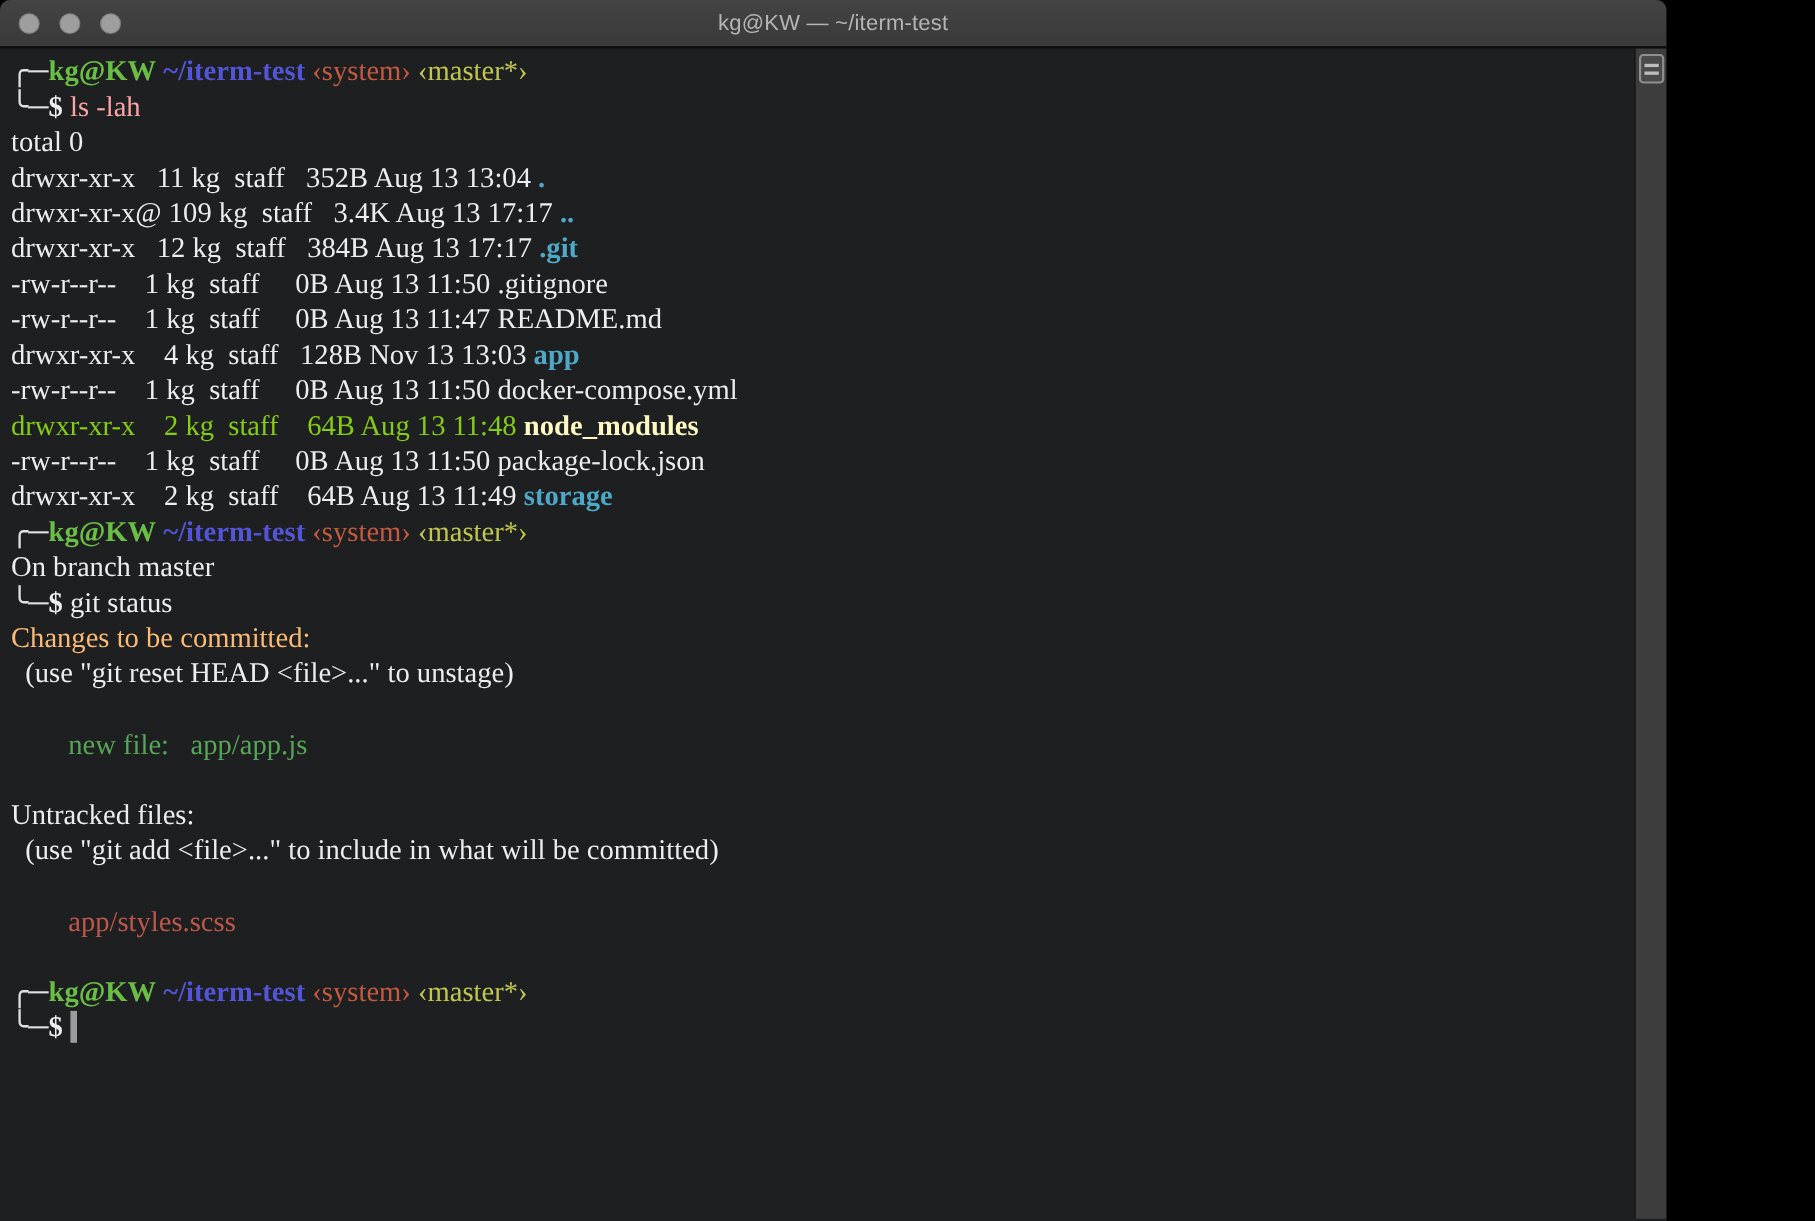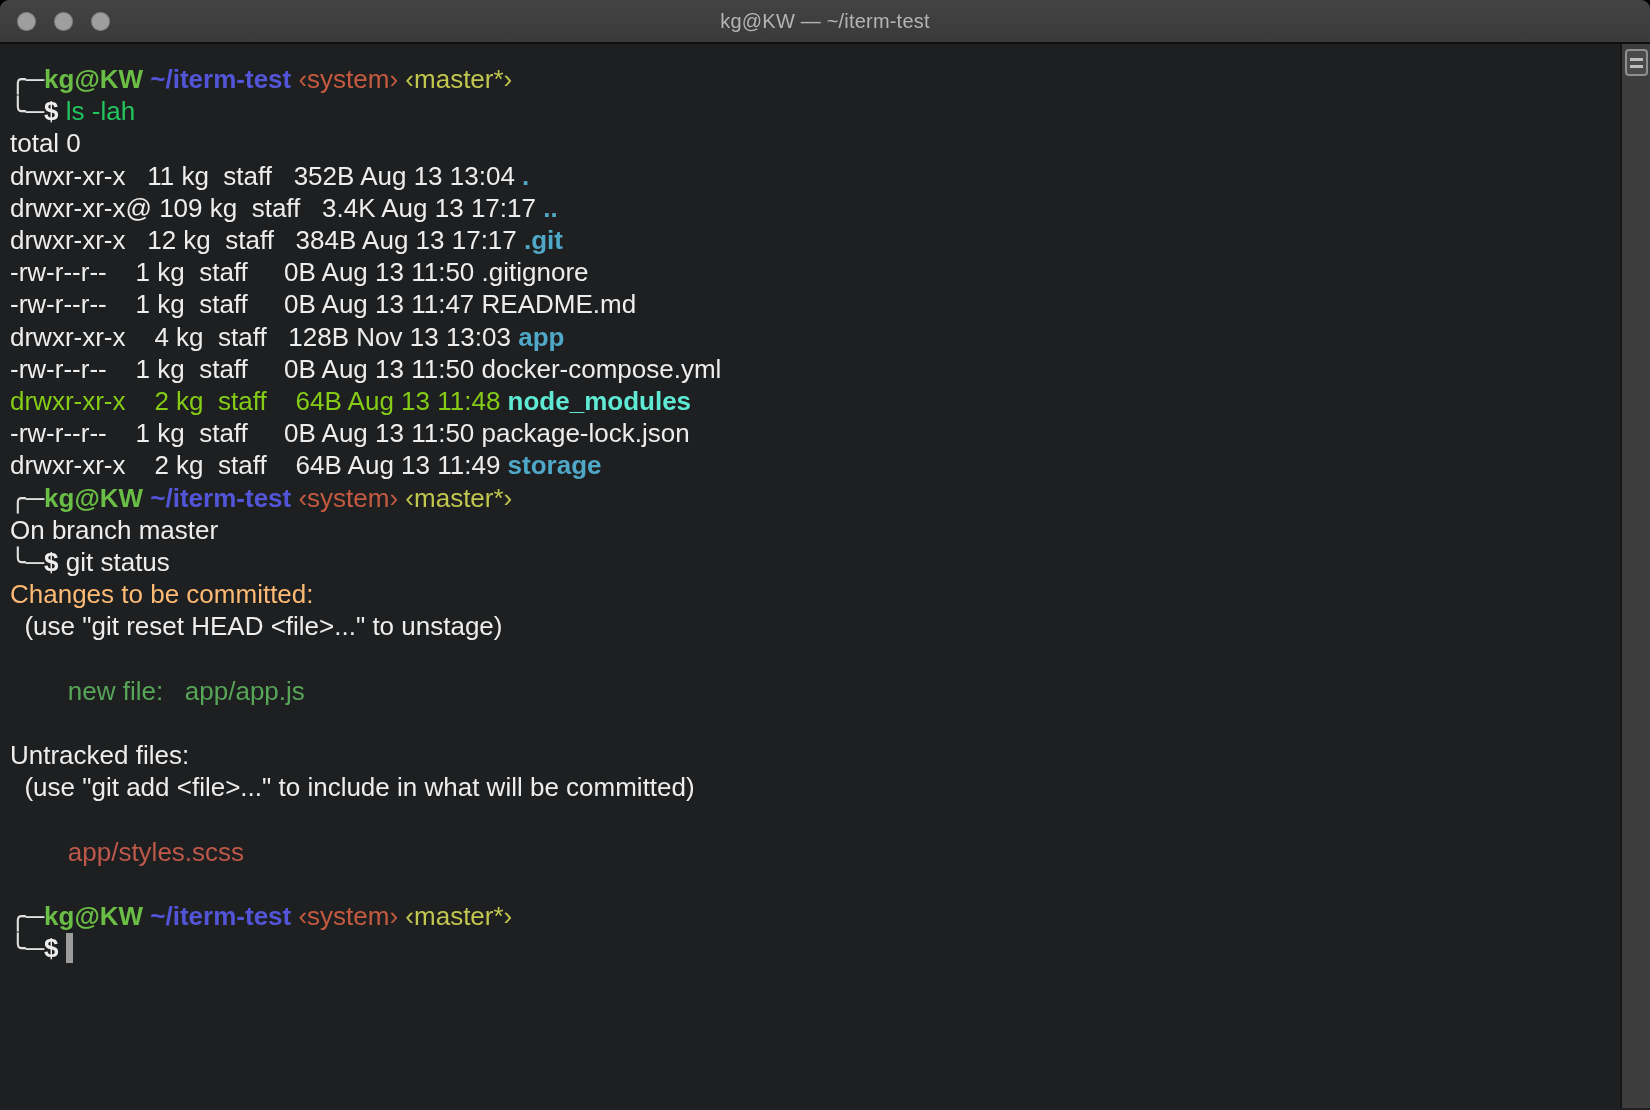--- a/index.html
+++ b/index.html
@@ -1,19 +1,19 @@
 <!DOCTYPE html>
 <html><head>
 <meta charset="utf-8">
 <style>
   * { margin: 0; padding: 0; box-sizing: border-box; }
   html, body { background: #000; }
   .window {
     position: relative;
-    width: 1650px;
+    width: 1515px;
     height: 1110px;
     border-radius: 9px 9px 0 0;
     overflow: hidden;
     background: #1E1F20;
   }
   .titlebar {
     position: relative;
     height: 44px;
     background: linear-gradient(#434343, #3a3a3a);
     border-bottom: 2px solid #0e0e0e;
@@ -29,22 +29,22 @@
     line-height: 42px;
     color: #B5B5B5;
     font-family: "Liberation Sans", sans-serif;
     font-size: 20px;
     letter-spacing: 0.2px;
   }
   .body { display: flex; height: 1064px; }
   .screen {
     flex: 1;
     background: #1E1F20;
-    padding: 19px 0 0 10px;
-    font-family: Liberation Sans, sans-serif;
+    padding: 5px 0 0 10px;
+    font-family: Liberation Serif, serif;
     font-size: 26px;
     line-height: 32.2px;
     color: #EDEDED;
     overflow: hidden;
   }
   .tline { white-space: pre; min-height: 32.2px; }
   .cursor-block { background: #9C9C9C; color: transparent; }
   .scrolltrack {
     width: 30px;
     background: #3D3D3D;
@@ -74,30 +74,30 @@
     <div class="traffic">
       <span class="light"></span>
       <span class="light"></span>
       <span class="light"></span>
     </div>
     <div class="title">kg@KW — ~/iterm-test</div>
   </div>
   <div class="body">
     <div class="screen">
         <div class="tline"><span style="color: rgb(224, 224, 224);">╭─</span><span style="color: rgb(107, 190, 69); font-weight: bold;">kg@KW</span><span style="color: rgb(237, 237, 237);"> </span><span style="color: rgb(83, 85, 216); font-weight: bold;">~/iterm-test</span><span style="color: rgb(237, 237, 237);"> </span><span style="color: rgb(196, 91, 64);">‹system›</span><span style="color: rgb(237, 237, 237);"> </span><span style="color: rgb(193, 198, 79);">‹master*›</span></div>
-        <div class="tline"><span style="color: rgb(224, 224, 224);">╰─</span><span style="color: rgb(237, 237, 237); font-weight: bold;">$</span><span style="color: #22c55e;"> ls -lah</span></div>
+        <div class="tline"><span style="color: rgb(224, 224, 224);">╰─</span><span style="color: rgb(237, 237, 237); font-weight: bold;">$</span><span style="color: #fca5a5;"> ls -lah</span></div>
         <div class="tline"><span style="color: rgb(237, 237, 237);">total 0</span></div>
         <div class="tline"><span style="color: rgb(237, 237, 237);">drwxr-xr-x   11 kg  staff   352B Aug 13 13:04 </span><span style="color: rgb(79, 168, 200); font-weight: bold;">.</span></div>
         <div class="tline"><span style="color: rgb(237, 237, 237);">drwxr-xr-x@ 109 kg  staff   3.4K Aug 13 17:17 </span><span style="color: rgb(79, 168, 200); font-weight: bold;">..</span></div>
         <div class="tline"><span style="color: rgb(237, 237, 237);">drwxr-xr-x   12 kg  staff   384B Aug 13 17:17 </span><span style="color: rgb(79, 168, 200); font-weight: bold;">.git</span></div>
         <div class="tline"><span style="color: rgb(237, 237, 237);">-rw-r--r--    1 kg  staff     0B Aug 13 11:50 .gitignore</span></div>
         <div class="tline"><span style="color: rgb(237, 237, 237);">-rw-r--r--    1 kg  staff     0B Aug 13 11:47 README.md</span></div>
         <div class="tline"><span style="color: rgb(237, 237, 237);">drwxr-xr-x    4 kg  staff   128B Nov 13 13:03 </span><span style="color: rgb(79, 168, 200); font-weight: bold;">app</span></div>
         <div class="tline"><span style="color: rgb(237, 237, 237);">-rw-r--r--    1 kg  staff     0B Aug 13 11:50 docker-compose.yml</span></div>
-        <div class="tline"><span style="color: #84cc16;">drwxr-xr-x    2 kg  staff    64B Aug 13 11:48 </span><span style="color: #5eead4; font-weight: bold;">node_modules</span></div>
+        <div class="tline"><span style="color: #84cc16;">drwxr-xr-x    2 kg  staff    64B Aug 13 11:48 </span><span style="color: #fef9c3; font-weight: bold;">node_modules</span></div>
         <div class="tline"><span style="color: rgb(237, 237, 237);">-rw-r--r--    1 kg  staff     0B Aug 13 11:50 package-lock.json</span></div>
         <div class="tline"><span style="color: rgb(237, 237, 237);">drwxr-xr-x    2 kg  staff    64B Aug 13 11:49 </span><span style="color: rgb(79, 168, 200); font-weight: bold;">storage</span></div>
         <div class="tline"><span style="color: rgb(224, 224, 224);">╭─</span><span style="color: rgb(107, 190, 69); font-weight: bold;">kg@KW</span><span style="color: rgb(237, 237, 237);"> </span><span style="color: rgb(83, 85, 216); font-weight: bold;">~/iterm-test</span><span style="color: rgb(237, 237, 237);"> </span><span style="color: rgb(196, 91, 64);">‹system›</span><span style="color: rgb(237, 237, 237);"> </span><span style="color: rgb(193, 198, 79);">‹master*›</span></div>
         <div class="tline"><span style="color: rgb(237, 237, 237);">On branch master</span></div>
         <div class="tline"><span style="color: rgb(224, 224, 224);">╰─</span><span style="color: rgb(237, 237, 237); font-weight: bold;">$</span><span style="color: rgb(237, 237, 237);"> git status</span></div>
         <div class="tline"><span style="color: #fdba74;">Changes to be committed:</span></div>
         <div class="tline"><span style="color: rgb(237, 237, 237);">  (use "git reset HEAD &lt;file&gt;..." to unstage)</span></div>
         <div class="tline"> </div>
         <div class="tline"><span style="color: rgb(237, 237, 237);">        </span><span style="color: rgb(87, 165, 87);">new file:   app/app.js</span></div>
         <div class="tline"> </div>

